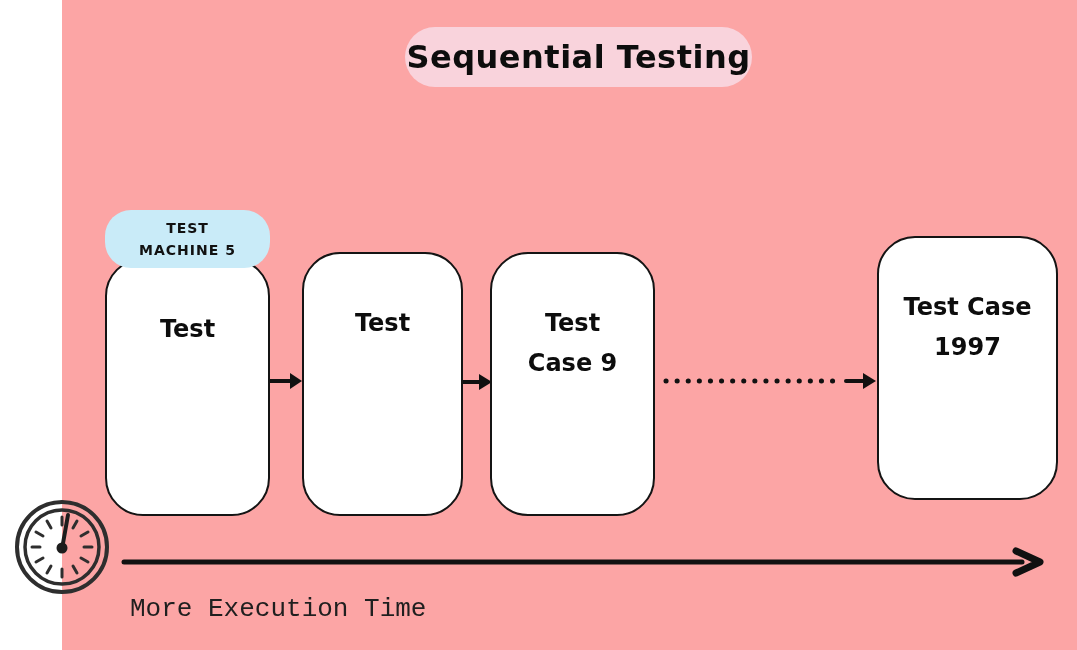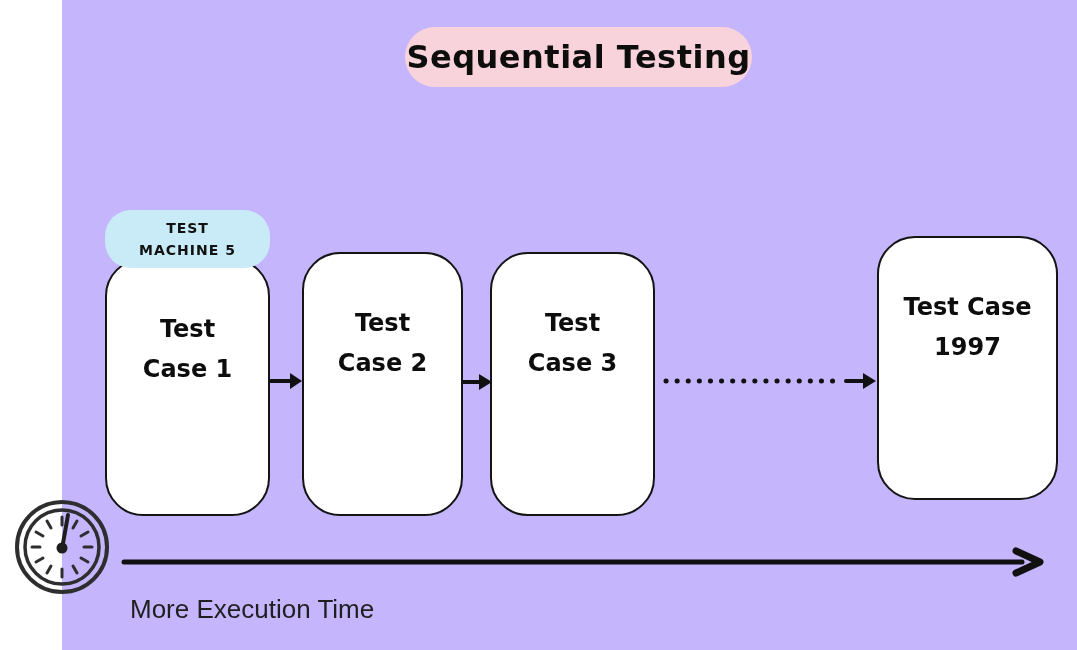--- a/index.html
+++ b/index.html
@@ -6,21 +6,21 @@
   html, body { width: 1077px; height: 650px; }
   body {
     font-family: "Liberation Sans", sans-serif;
     background: #ffffff;
     overflow: hidden;
   }
   .canvas {
     position: relative;
     width: 1077px;
     height: 650px;
-    background: #c4b5fd;
+    background: #fca5a5;
   }
   .left-strip {
     position: absolute;
     left: 0; top: 0;
     width: 62px; height: 650px;
     background: #ffffff;
   }
   .title-pill {
     position: absolute;
     left: 405px; top: 27px;
@@ -70,21 +70,21 @@
   #box-4 { left: 877px; top: 236px; width: 181px; height: 264px; }
   .connector { position: absolute; z-index: 1; }
   #arrow-1-2 { left: 266px; top: 369px; }
   #arrow-2-3 { left: 459px; top: 370px; }
   #arrow-dotted { left: 660px; top: 369px; }
   #timeline-arrow { left: 118px; top: 547px; }
   #clock { position: absolute; left: 12px; top: 497px; z-index: 4; }
   .timeline-label {
     position: absolute;
     left: 130px; top: 594px;
-    font-family: Liberation Sans, sans-serif;
+    font-family: Liberation Mono, monospace;
     font-size: 26px;
     color: #1f1f1f;
   }
 </style>
 </head>
 <body>
 
 <div class="canvas">
 
   <div class="left-strip"></div>
@@ -93,29 +93,27 @@
     <span>Sequential Testing</span>
   </div>
 
   <div class="machine-pill" id="machine-pill" style="background: rgb(201, 235, 248);">
     <span>TEST</span>
     <span>MACHINE 5</span>
   </div>
 
   <div class="test-box" id="box-1">
     <span>Test</span>
-    <span>Case 1</span>
   </div>
   <div class="test-box" id="box-2">
     <span>Test</span>
-    <span>Case 2</span>
   </div>
   <div class="test-box" id="box-3">
     <span>Test</span>
-    <span>Case 3</span>
+    <span>Case 9</span>
   </div>
   <div class="test-box" id="box-4">
     <span>Test Case</span>
     <span>1997</span>
   </div>
 
   <svg class="connector" id="arrow-1-2" width="40" height="24" viewBox="0 0 40 24">
     <line x1="2" y1="12" x2="28" y2="12" stroke="#111" stroke-width="4" stroke-linecap="round"></line>
     <path d="M24 4 L36 12 L24 20 Z" fill="#111"></path>
   </svg>

